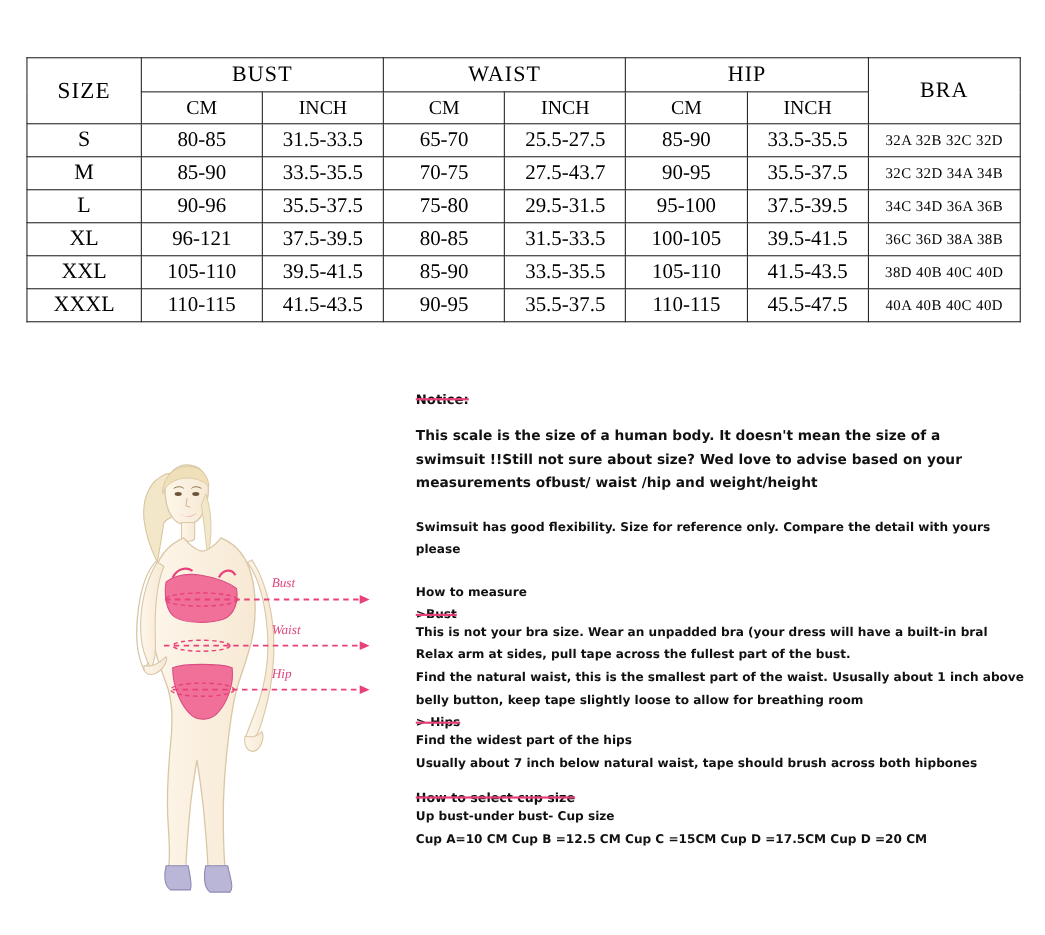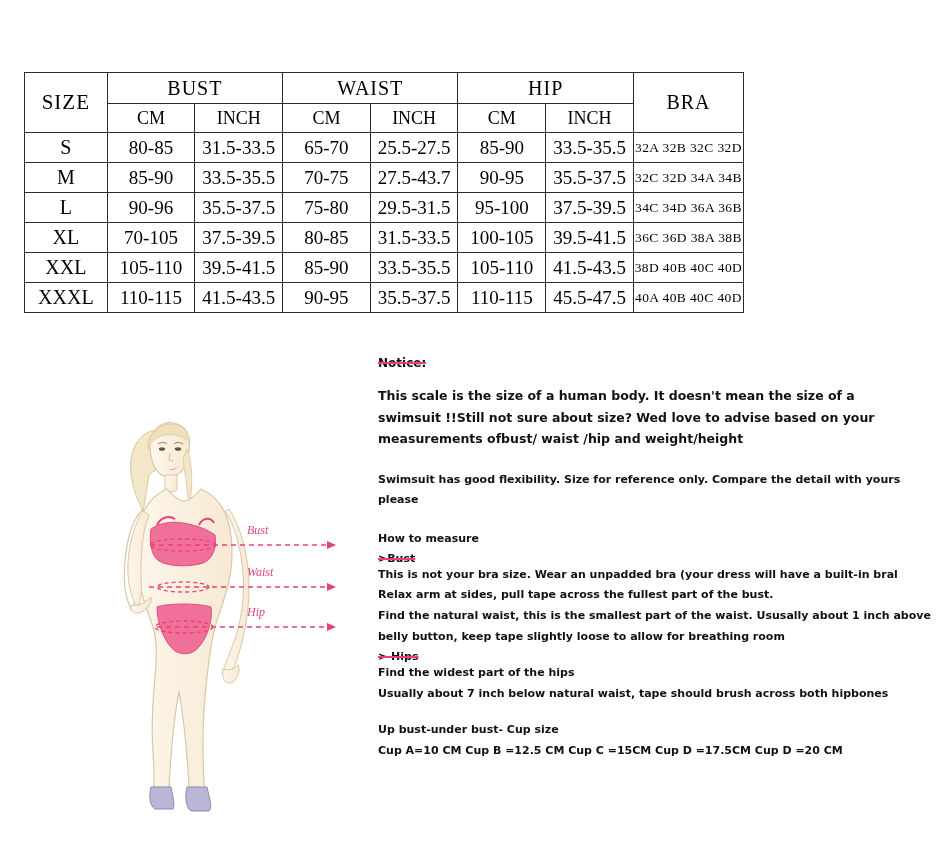--- a/index.html
+++ b/index.html
@@ -13,22 +13,22 @@
     font-family: "Liberation Serif", serif;
     color: #000;
     position: relative;
     overflow: hidden;
   }
 
   
   .table-wrap {
     position: absolute;
     left: 24px;
-    top: 72px;
-    width: 720px;
+    top: 52px;
+    width: 904px;
   }
   table.size-table {
     border-collapse: collapse;
     width: 100%;
     table-layout: fixed;
   }
   table.size-table th,
   table.size-table td {
     border: 1px solid #2a2a2a;
     text-align: center;
@@ -218,21 +218,21 @@
         <td>90-96</td>
         <td>35.5-37.5</td>
         <td>75-80</td>
         <td>29.5-31.5</td>
         <td>95-100</td>
         <td>37.5-39.5</td>
         <td class="bracell">34C 34D 36A 36B</td>
       </tr>
       <tr class="body-row">
         <td class="sizecell">XL</td>
-        <td>70-105</td>
+        <td>96-121</td>
         <td>37.5-39.5</td>
         <td>80-85</td>
         <td>31.5-33.5</td>
         <td>100-105</td>
         <td>39.5-41.5</td>
         <td class="bracell">36C 36D 38A 38B</td>
       </tr>
       <tr class="body-row">
         <td class="sizecell">XXL</td>
         <td>105-110</td>
@@ -351,17 +351,18 @@
 
     <div class="line">Find the natural waist, this is the smallest part of the waist. Ususally about 1 inch above</div>
     <div class="line">belly button, keep tape slightly loose to allow for breathing room</div>
 
     <div><span class="sub-head">&gt; Hips</span></div>
     <div class="line">Find the widest part of the hips</div>
     <div class="line">Usually about 7 inch below natural waist, tape should brush across both hipbones</div>
 
     <div class="spacer-md"></div>
 
+    <div><span class="cup-head">How to select cup size</span></div>
     <div class="line">Up bust-under bust- Cup size</div>
     <div class="line">Cup A=10 CM Cup B =12.5 CM Cup C =15CM Cup D =17.5CM Cup D =20 CM</div>
   </div>
 
 </div>
 
 </body></html>

